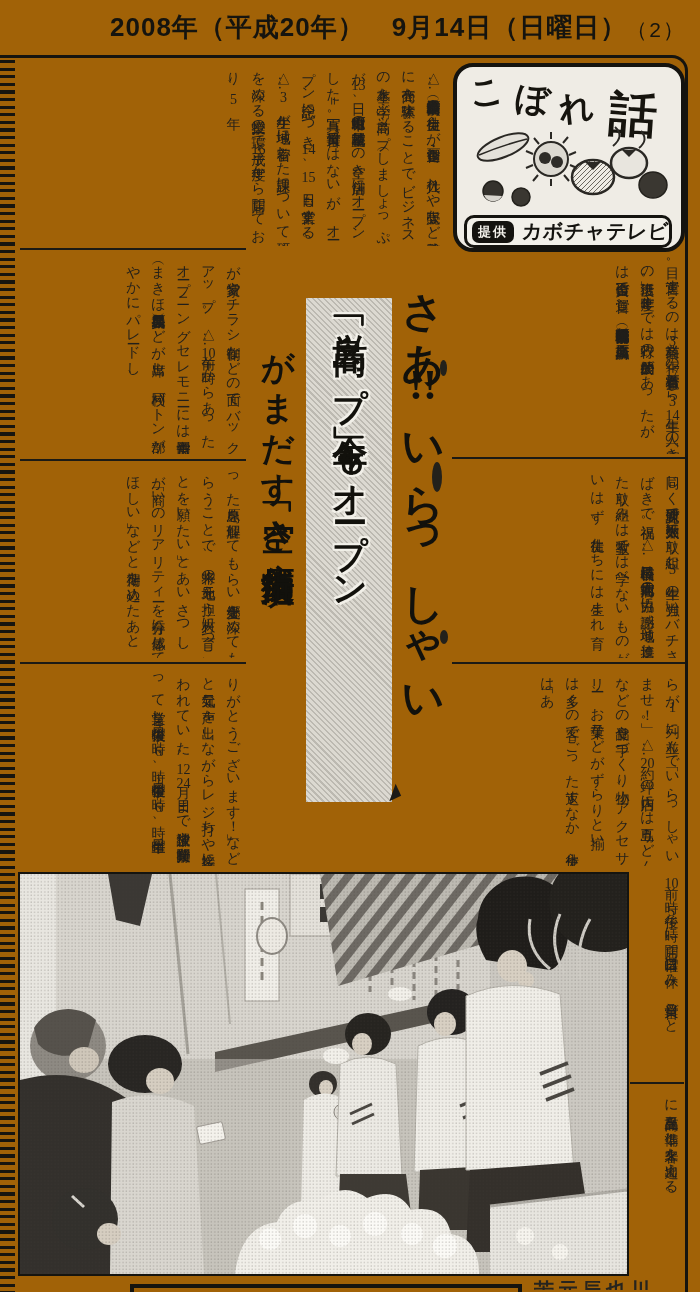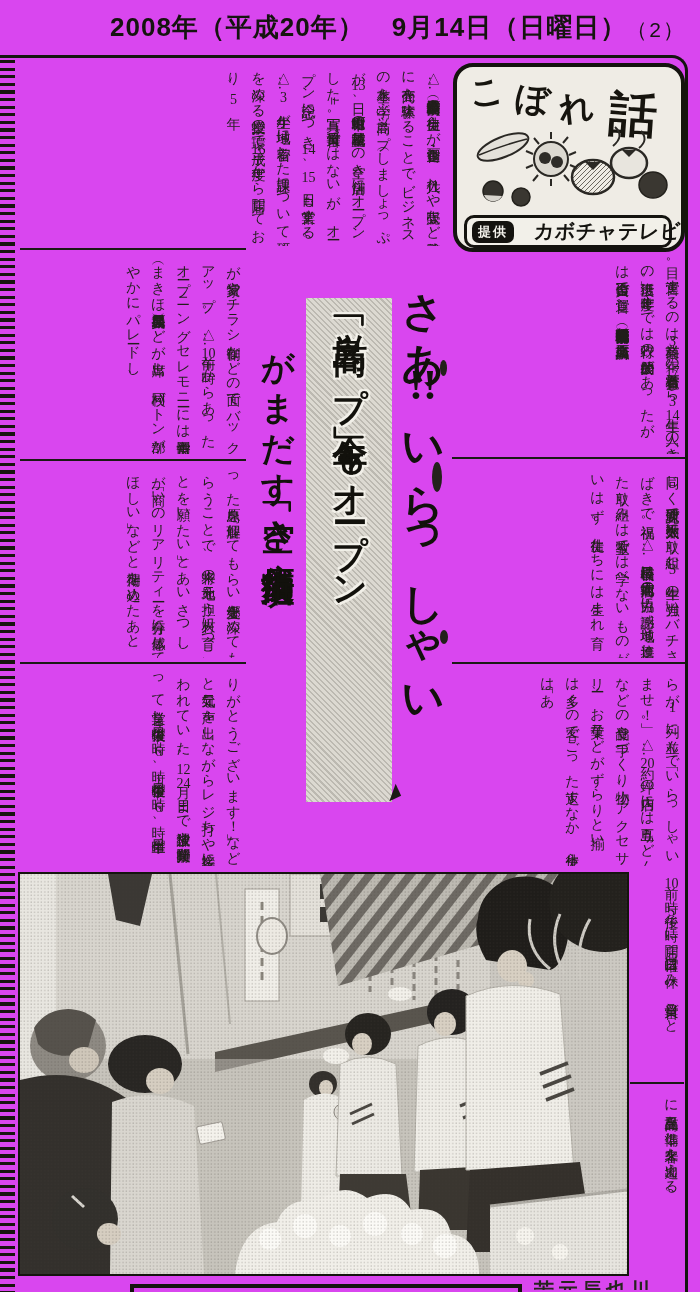--- a/index.html
+++ b/index.html
@@ -1,19 +1,19 @@
 <!DOCTYPE html>
 <html lang="ja"><head>
 <meta charset="utf-8">
 <style>
   html,body{margin:0;padding:0;}
   .page{
     position:relative;
     width:700px;height:1292px;
-    background:#d946ef;
+    background:#a16207;
     overflow:hidden;
     font-family:"Liberation Serif", serif;
     color:#1c1a16;
   }
   
   .date-line{
     position:absolute;left:110px;top:10px;width:480px;
     font-family:"Liberation Sans", sans-serif;
     font-weight:bold;font-size:26px;letter-spacing:1px;
     text-align:center;color:#15140f;white-space:nowrap;
@@ -36,21 +36,21 @@
   
   .logo-box{
     position:absolute;left:453px;top:63px;width:232px;height:189px;
     border:4px solid #14130f;border-radius:20px;background:#efece5;
     box-sizing:border-box;
   }
   .logo-char{position:absolute;font-weight:bold;color:#16140e;font-family:"Liberation Serif",serif;}
   .provider-bar{
     position:absolute;left:7px;top:148px;width:208px;height:33px;
     border:3px solid #14130f;border-radius:10px;background:#f2f0e9;
-    box-sizing:border-box;display:flex;align-items:center;gap:20px;padding:0 5px;
+    box-sizing:border-box;display:flex;align-items:center;gap:8px;padding:0 5px;
   }
   .provider-label{
     background:#14130f;color:#f4f2ec;
     font-family:"Liberation Sans",sans-serif;font-weight:bold;font-size:13px;
     padding:2px 6px;border-radius:7px;letter-spacing:2px;white-space:nowrap;
   }
   .provider-name{
     font-family:"Liberation Sans",sans-serif;font-weight:800;font-size:20px;
     letter-spacing:.5px;color:#14130f;transform:skewX(-4deg);white-space:nowrap;
   }

